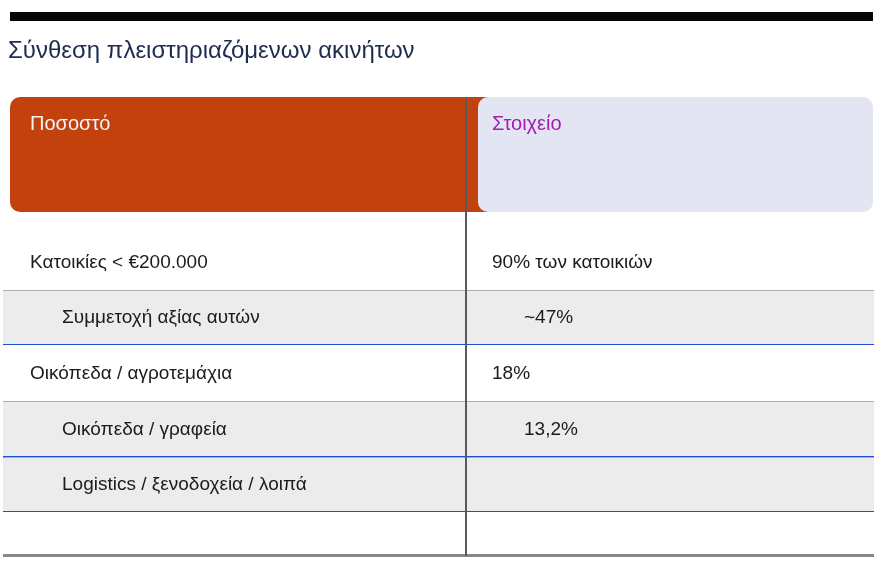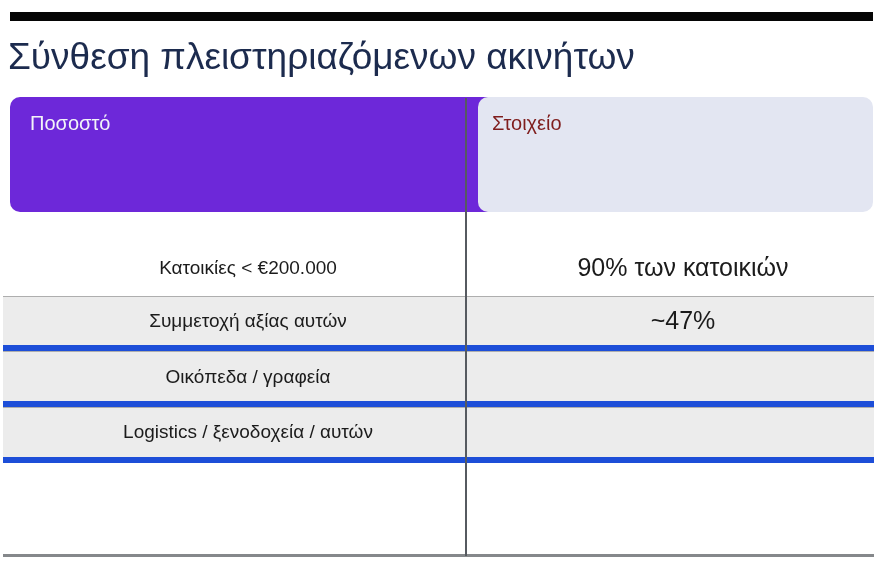--- a/index.html
+++ b/index.html
@@ -21,86 +21,86 @@
     top: 12px;
     width: 863px;
     height: 9px;
     background: #050505;
   }
   .title {
     position: absolute;
     left: 8px;
     top: 36px;
     margin: 0;
-    font-size: 37px;
+    font-size: 24px;
     font-weight: 400;
     color: #1c2b4e;
     letter-spacing: 0px;
     white-space: nowrap;
   }
   .hdr {
     position: absolute;
     top: 97px;
     height: 115px;
     border-radius: 10px;
     box-sizing: border-box;
     padding: 15px 20px;
     font-size: 20px;
   }
   .hdr-left {
     left: 10px;
     width: 523px;
-    background: #6d28d9;
+    background: #c2410c;
     color: #f2f4f8;
   }
   .hdr-right {
     left: 478px;
     width: 395px;
     background: #e3e6f2;
-    color: #7f1d1d;
+    color: #a21caf;
     padding-left: 14px;
   }
   .divider {
     position: absolute;
     left: 465px;
     top: 98px;
     width: 2px;
     height: 458px;
     background: #565a60;
     z-index: 3;
   }
   .rows {
     position: absolute;
     left: 3px;
-    top: 240px;
+    top: 234px;
     width: 871px;
-    text-align: center;
   }
   .row {
     display: grid;
     grid-template-columns: 463px 1fr;
     align-items: center;
     height: 55.66px;
     box-sizing: border-box;
     background: #ffffff;
   }
   .row.alt {
     background: #ececec;
     border-top: 1px solid #aeaeae;
-    border-bottom: 6px solid #1d4ed8;
+    border-bottom: 1px solid #1d4ed8;
+    padding-left: 32px;
   }
   .cell-label {
     padding-left: 27px;
     font-size: 19px;
     color: #1b1b1b;
     white-space: nowrap;
   }
   .cell-value {
     padding-left: 26px;
-    font-size: 25px;
+    font-size: 19px;
     color: #1b1b1b;
     white-space: nowrap;
   }
   .bottom-border {
     position: absolute;
     left: 3px;
     top: 554px;
     width: 871px;
     height: 2.5px;
     background: #85888b;
@@ -128,23 +128,28 @@
 
   <div class="rows" id="rows">
       <div class="row">
         <div class="cell-label">Κατοικίες &lt; €200.000</div>
         <div class="cell-value">90% των κατοικιών</div>
       </div>
       <div class="row alt">
         <div class="cell-label">Συμμετοχή αξίας αυτών</div>
         <div class="cell-value">~47%</div>
       </div>
+      <div class="row">
+        <div class="cell-label">Οικόπεδα / αγροτεμάχια</div>
+        <div class="cell-value">18%</div>
+      </div>
       <div class="row alt">
         <div class="cell-label">Οικόπεδα / γραφεία</div>
+        <div class="cell-value">13,2%</div>
       </div>
       <div class="row alt">
-        <div class="cell-label">Logistics / ξενοδοχεία / αυτών</div>
+        <div class="cell-label">Logistics / ξενοδοχεία / λοιπά</div>
       </div>
     </div>
 
   <div class="bottom-border"></div>
 
 </div>
 
 </body></html>

